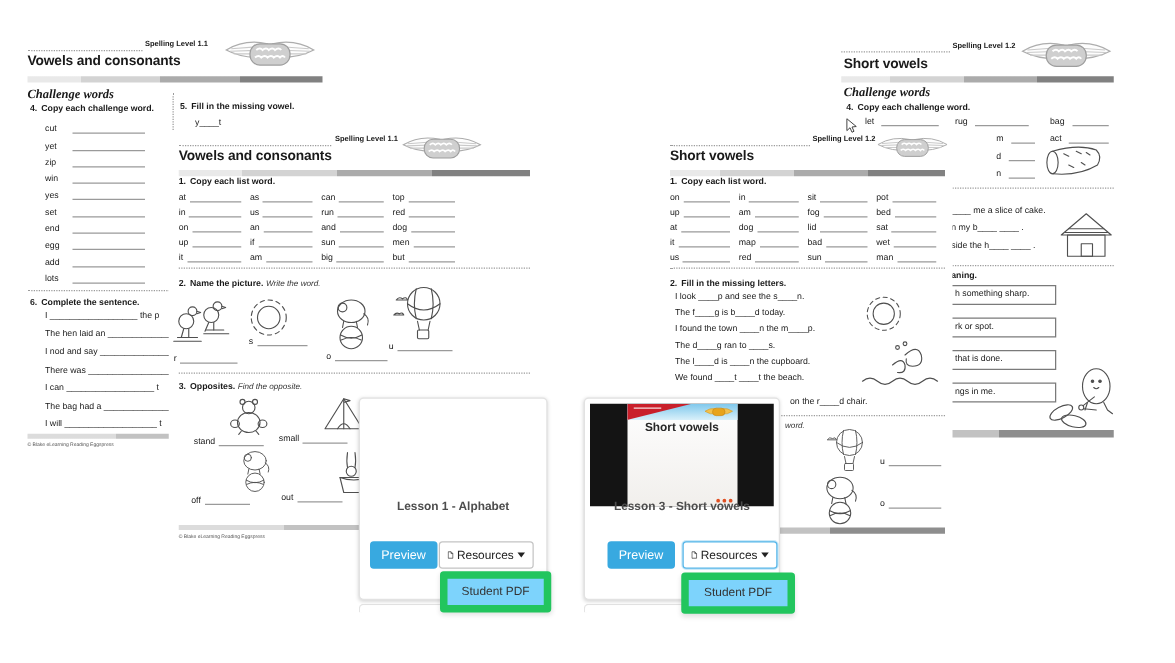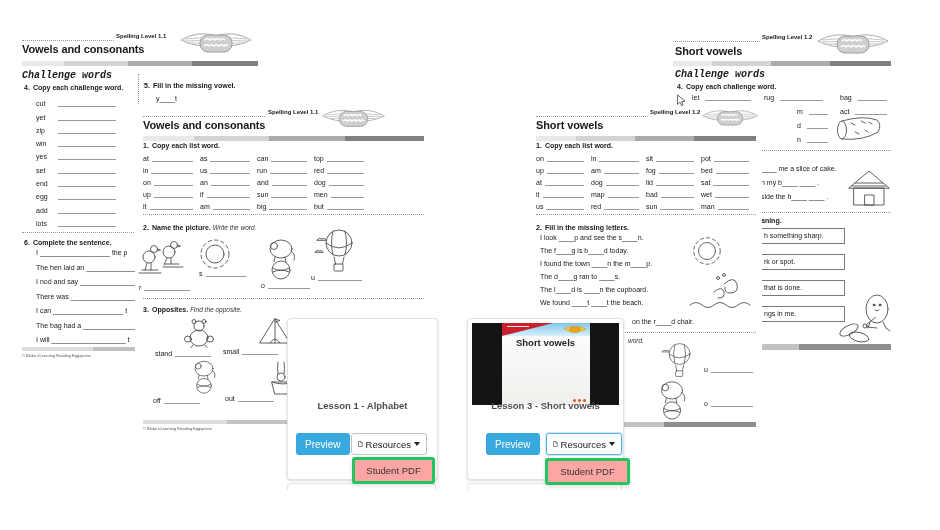--- a/index.html
+++ b/index.html
@@ -6,21 +6,21 @@
   body{width:940px;height:530px;position:relative;overflow:hidden;background:#fff;
        font-family:"Liberation Sans",sans-serif;color:#191919}
   .p{position:absolute}
   .sheet{position:absolute;background:#fff;overflow:hidden}
   .hdotted{border-top:1px dotted #9b9b9b;height:0}
   .vdotted{border-left:1px dotted #9b9b9b;width:0}
   .lvl{font-size:6px;font-weight:bold;white-space:nowrap}
   .ttl{font-size:11px;font-weight:bold;margin:0;white-space:nowrap;letter-spacing:-.1px}
   .gbar{height:5px;background:linear-gradient(90deg,#e9e9e9 0 18%,#d3d3d3 18% 45%,#ababab 45% 72%,#818181 72% 100%)}
   .fbar{height:4px;background:linear-gradient(90deg,#dcdcdc 0 30%,#c2c2c2 30% 58%,#8e8e8e 58% 100%)}
-  .chh{font-family:Liberation Mono, monospace;font-style:italic;font-weight:bold;font-size:10px;white-space:nowrap}
+  .chh{font-family:Liberation Serif, serif;font-style:italic;font-weight:bold;font-size:10px;white-space:nowrap}
   .qlbl{font-size:7px;font-weight:bold;white-space:nowrap}
   .qnum{display:inline-block;width:9px;font-weight:bold}
   .hint{font-weight:normal;font-style:italic;font-size:6.5px;color:#333}
   .wl{display:inline-block;border-bottom:1px solid #9a9a9a;height:8px}
   .wlf{flex:1;border-bottom:1px solid #9a9a9a;margin:0 7px 0 3px;height:8px}
   .cwrow{height:13.3px;display:flex;align-items:flex-end}
   .cw{display:inline-block;width:22px;font-size:7px}
   .grow{height:12px;display:flex}
   .gcell{display:flex;width:57px;font-size:7px;align-items:flex-end}
   .gcell.c55{width:55px}
@@ -52,21 +52,21 @@
   .caption{position:absolute;top:81px;left:0;width:100%;text-align:center;font-size:9.5px;
            font-weight:bold;color:#4d4d4d;white-space:nowrap}
   .btn-preview{position:absolute;top:114px;height:22px;background:#38a9e0;color:#fff;border:none;
            border-radius:3px;font-size:10px;padding:0 9px;font-family:inherit;cursor:pointer}
   .btn-res{position:absolute;top:114px;height:22px;background:#fff;border:1px solid #c4c4c4;border-radius:3px;
            font-size:9.5px;color:#222;display:flex;align-items:center;justify-content:center;gap:3px;
            font-family:inherit;cursor:pointer}
   .btn-res.focus{border-color:#54b5e8;box-shadow:0 0 0 1px rgba(84,181,232,.3)}
   .caret{width:0;height:0;border-left:3px solid transparent;border-right:3px solid transparent;
          border-top:4px solid #222;display:inline-block}
-  .dropdown{position:absolute;background:#fca5a5;border:3px solid #22c55e;border-radius:3px;
+  .dropdown{position:absolute;background:#7dd3fc;border:6px solid #22c55e;border-radius:3px;
             box-shadow:0 2px 4px rgba(0,0,0,.12);z-index:7}
   .dd-item{font-size:9.5px;color:#333;padding:5px 6px;text-align:center;white-space:nowrap;cursor:pointer}
   .next-card-edge{position:absolute;height:6px;border:1px solid #e4e4e4;border-bottom:none;
             border-radius:4px 4px 0 0;background:#fff;z-index:4}
 </style>
 </head>
 <body>
 
 <section class="sheet" style="left:14px;top:28px;width:251px;height:338px;z-index:1">
   <div class="p hdotted" style="left:8px;top:12px;width:92px"></div>

